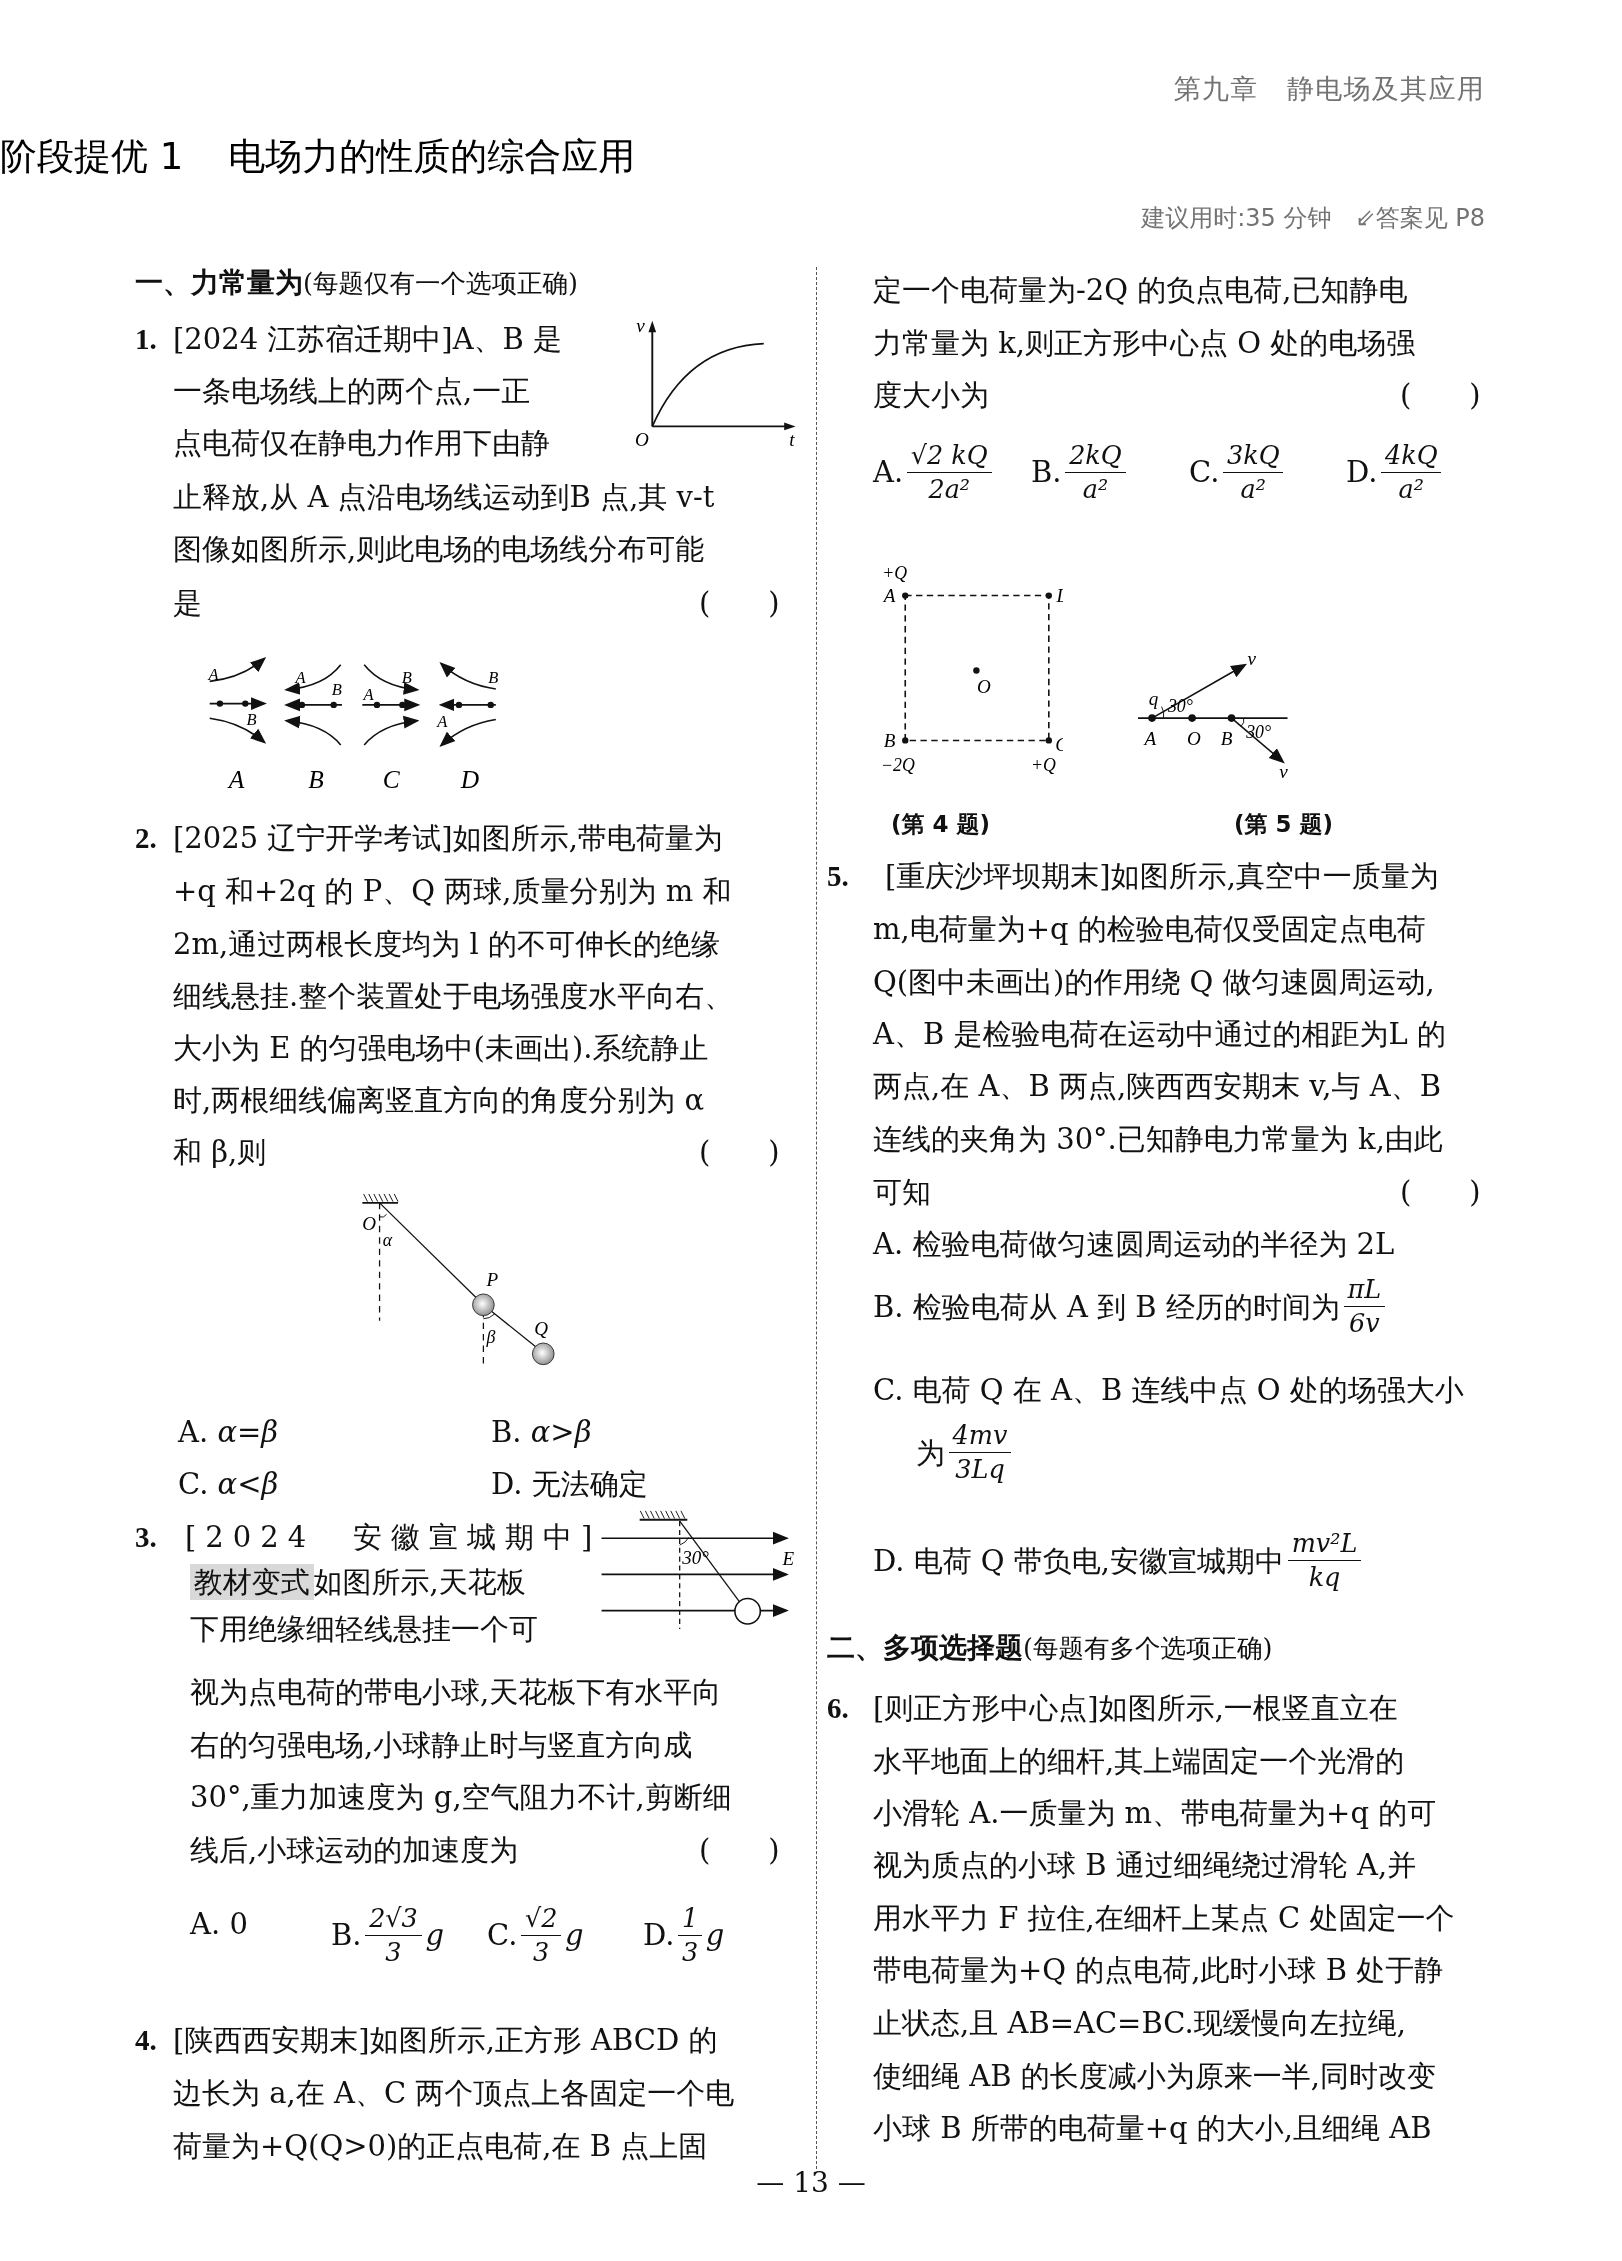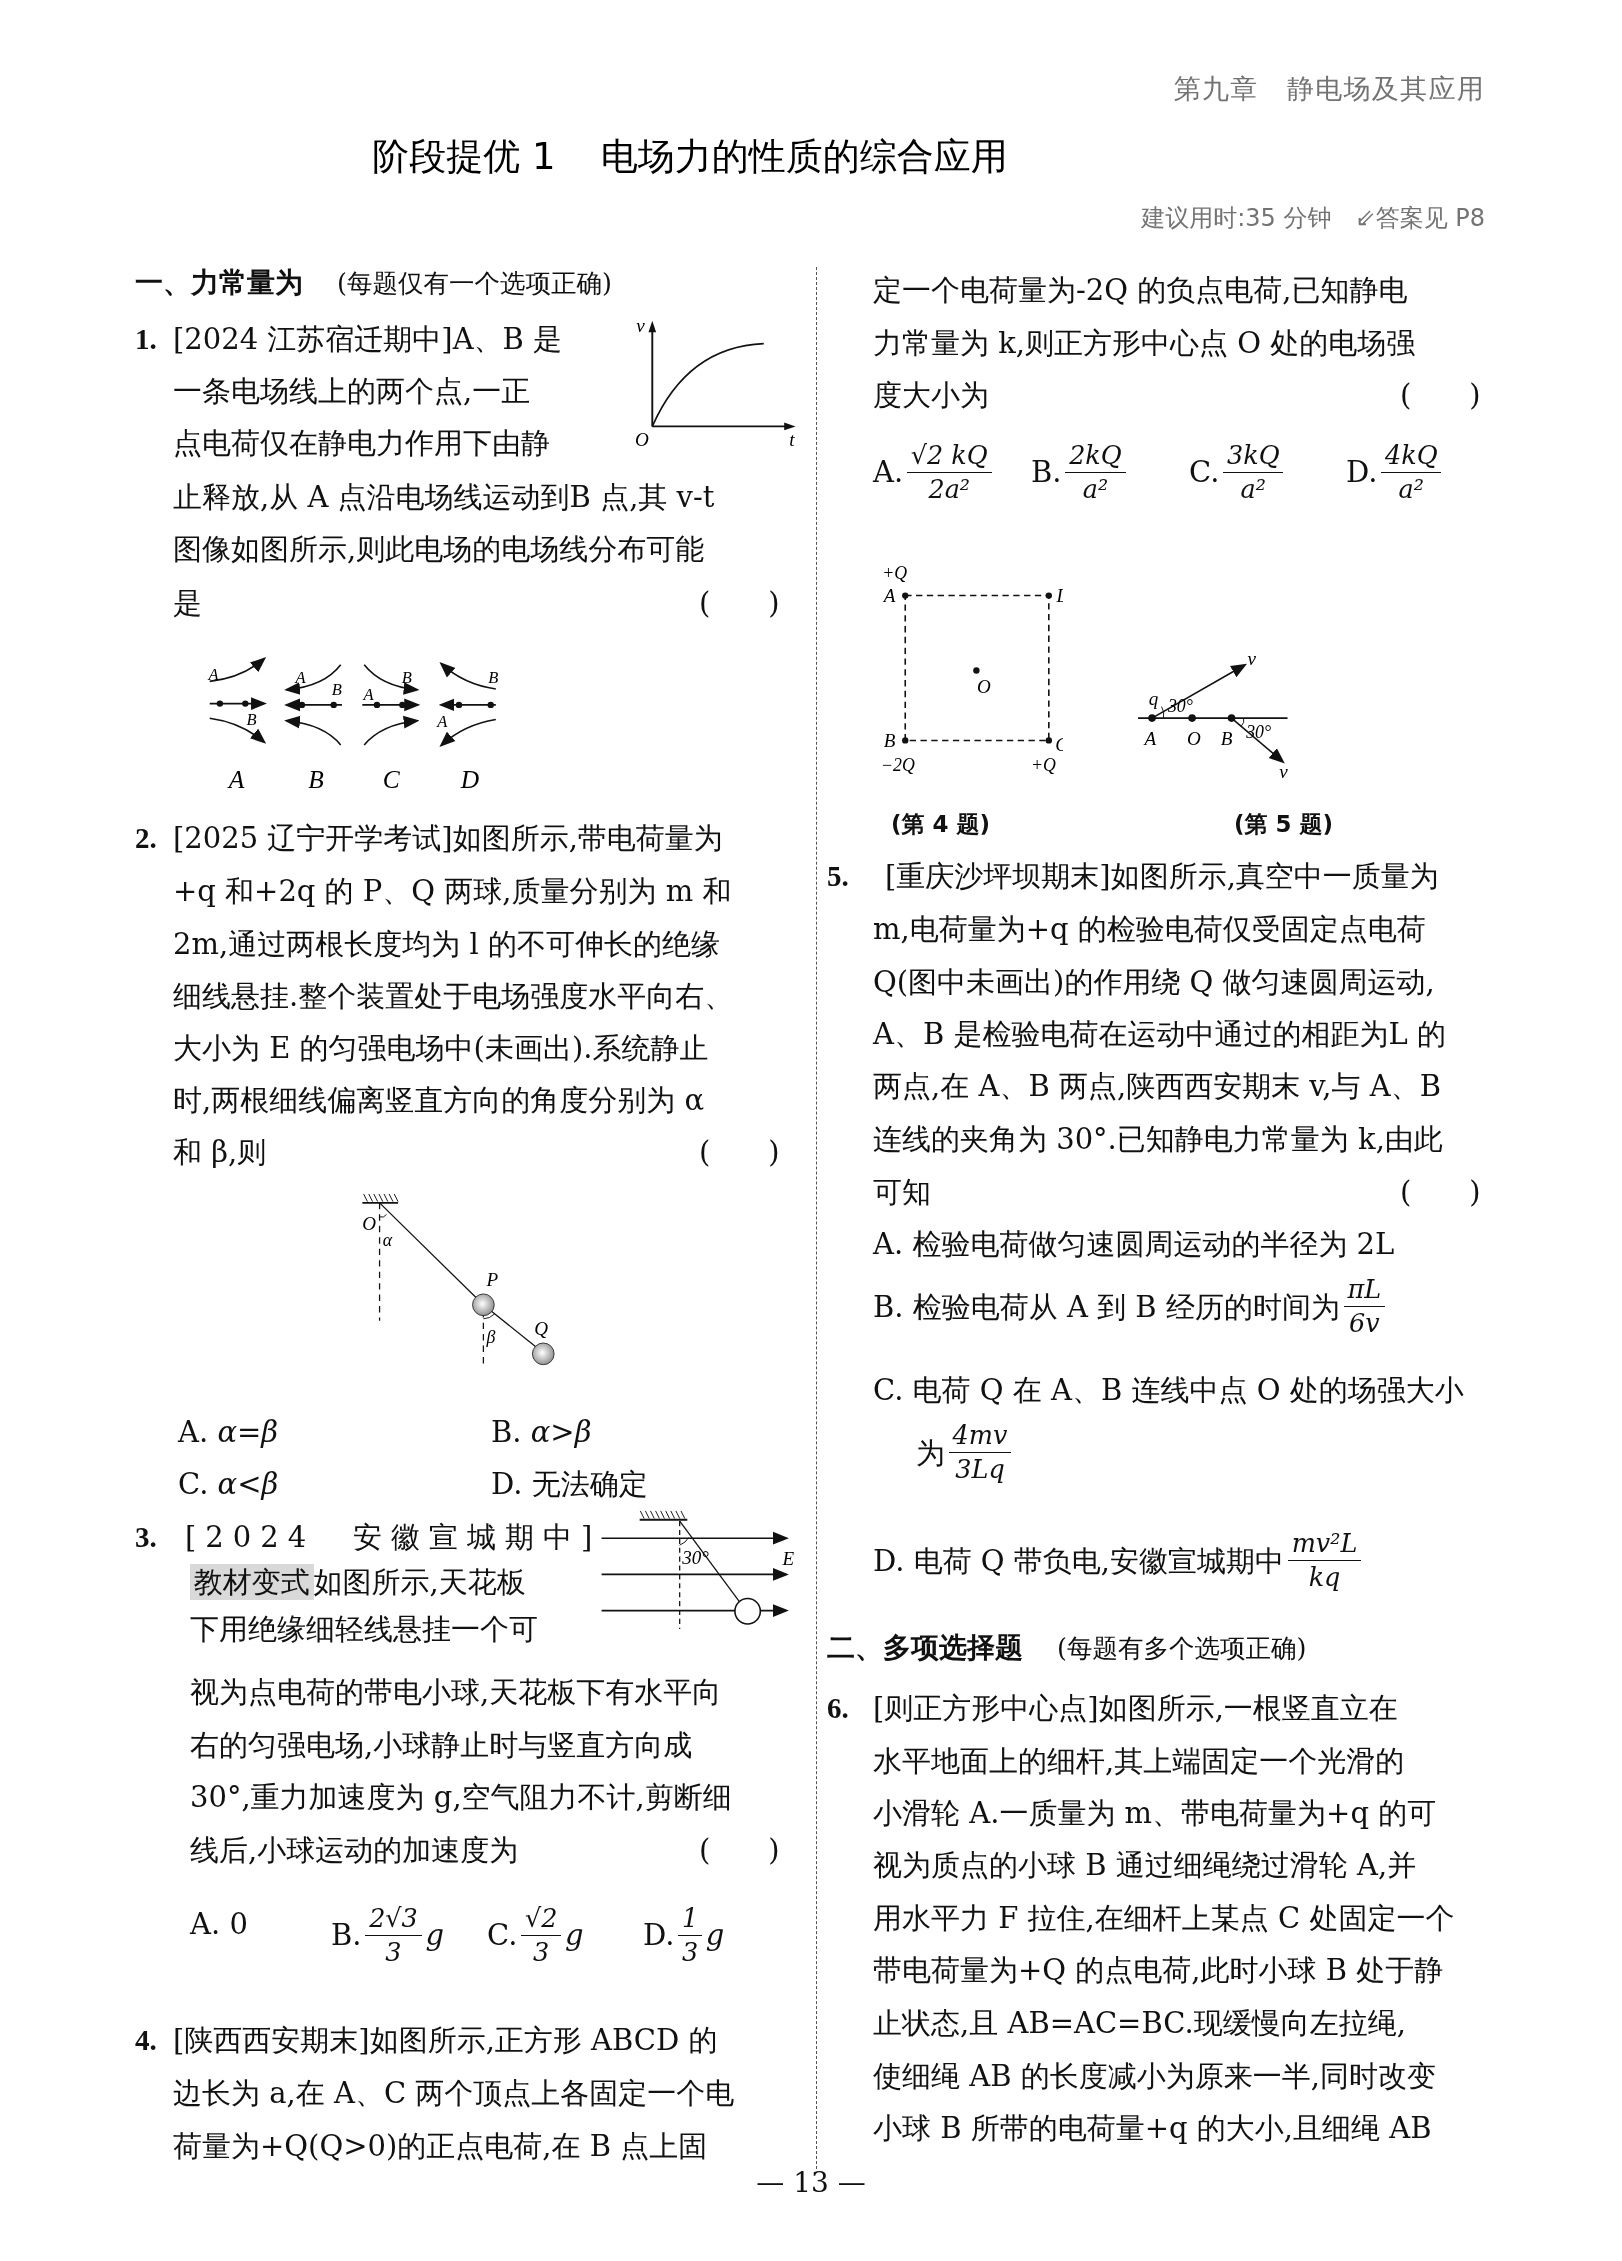--- a/index.html
+++ b/index.html
@@ -1,29 +1,29 @@
 <!DOCTYPE html>
 <html style="font-size:10.2px"><head>
 <meta charset="utf-8">
 <style>
   html,body{margin:0;padding:0;background:#fff;}
   body{width:1622px;height:2261px;position:relative;overflow:hidden;
        font-family:"DejaVu Serif","Liberation Serif",serif;color:#111;}
   .abs{position:absolute;}
   .hdr{font-family:"DejaVu Sans","Liberation Sans",sans-serif;color:#737373;}
   .chapter{right:137px;top:71px;font-size:27px;letter-spacing:1.3px;word-spacing:19px;}
-  .title{left:0;width:1380px;top:132px;text-align:center;font-size:37px;
+  .title{left:0;width:1380px;top:132px;text-align:left;font-size:37px;
          font-family:"DejaVu Sans","Liberation Sans",sans-serif;color:#000;}
   .title .sp{display:inline-block;width:45px;}
   .meta{right:137px;top:202px;font-size:24px;}
   .divider{left:816px;top:267px;height:1902px;border-left:1.9px dashed #555;}
   .col{font-size:29px;line-height:71px;}
   .line{position:absolute;white-space:nowrap;}
   .sec{font-family:"DejaVu Sans","Liberation Sans",sans-serif;font-weight:bold;font-size:28px;}
-  .sec .hint{font-weight:normal;font-family:"DejaVu Serif","Liberation Serif",serif;font-size:25.5px;margin-left:34px;}
+  .sec .hint{font-weight:normal;font-family:"DejaVu Serif","Liberation Serif",serif;font-size:25.5px;}
   .qnum{font-weight:bold;font-family:"Liberation Serif",serif;}
   .paren{position:absolute;white-space:pre;}
   .tag{background:#d9d9d9;padding:1.3px 3.8px;}
   .opt{position:absolute;white-space:nowrap;}
   .frac{display:inline-flex;flex-direction:column;align-items:center;vertical-align:middle;font-style:italic;font-size:25.5px;line-height:33px;margin:0 3.8px;}
   .frac .num{border-bottom:1.9px solid #111;padding:0 3.8px;}
   .it{font-style:italic;}
   .cap{font-family:"DejaVu Sans","Liberation Sans",sans-serif;font-weight:bold;font-size:23px;}
   .pagenum{left:0;width:1622px;text-align:center;top:2166px;font-size:28px;}
   svg text{font-family:"Liberation Serif","DejaVu Serif",serif;font-style:italic;}

